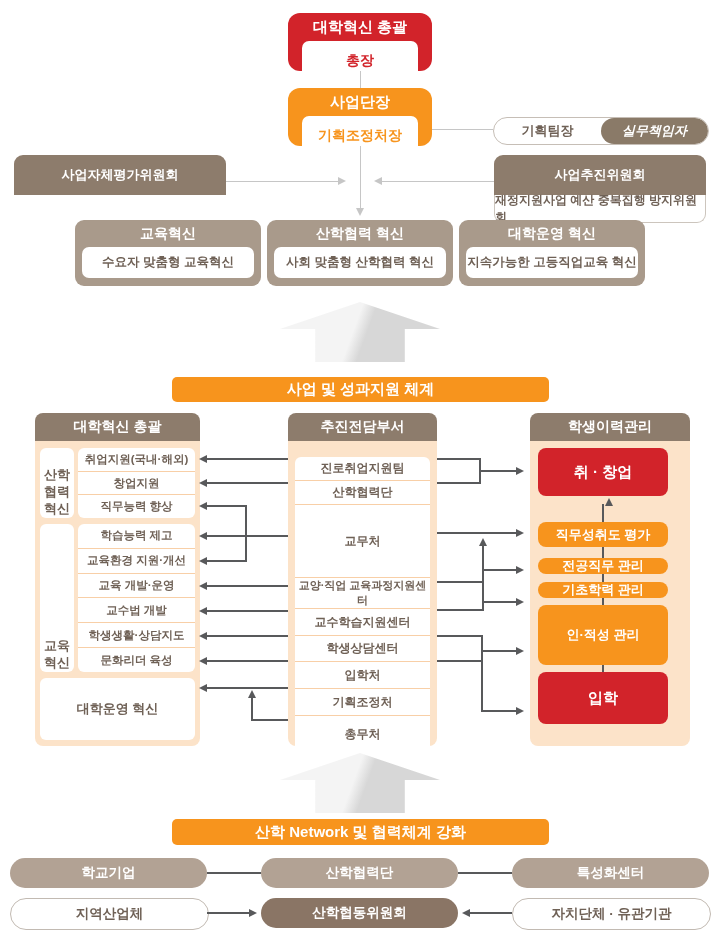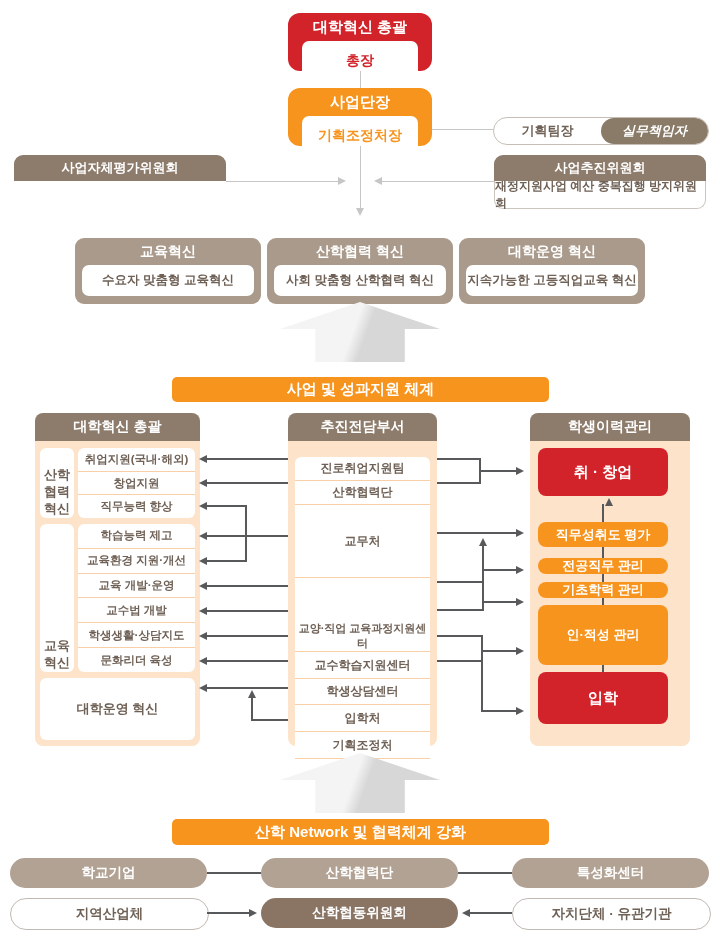--- a/index.html
+++ b/index.html
@@ -12,27 +12,27 @@
   .tbox .r{margin:0 14px;height:39px;background:#fff;border-radius:7px;display:flex;align-items:center;justify-content:center;font-size:14px;}
   .tbox.red{background:#d2232a;} .tbox.red .r{color:#d2232a;}
   .tbox.org{background:#f7941d;} .tbox.org .r{color:#f7941d;}
 
   .staff{position:absolute;left:493px;top:117px;width:214px;height:26px;border:1px solid #c6beb6;
          border-radius:14px;overflow:hidden;display:flex;background:#fff;}
   .staff .cell{flex:1;display:flex;align-items:center;justify-content:center;font-size:13px;}
   .staff .dark{background:#8a7a68;color:#fff;border-radius:13px;font-style:italic;}
 
   .cmte{position:absolute;top:155px;width:212px;}
-  .cmte .hd{height:26px;background:#8d7c6c;border-radius:9px 9px 0 0;color:#fff;font-size:13px;
+  .cmte .hd{height:40px;background:#8d7c6c;border-radius:9px 9px 0 0;color:#fff;font-size:13px;
             display:flex;align-items:center;justify-content:center;}
   .cmte .bd{height:27px;background:#fff;border:1px solid #ccc5bd;border-top:none;border-radius:0 0 9px 9px;
             font-size:12px;display:flex;align-items:center;justify-content:center;}
 
   
-  .inno{position:absolute;top:238px;width:186px;height:66px;background:#a99a8b;border-radius:9px;}
+  .inno{position:absolute;top:220px;width:186px;height:66px;background:#a99a8b;border-radius:9px;}
   .inno .t{height:27px;display:flex;align-items:center;justify-content:center;color:#fff;font-size:14px;}
   .inno .d{margin:0 7px;height:31px;background:#fff;border-radius:7px;display:flex;align-items:center;justify-content:center;font-size:12.5px;}
 
   
   .bigarrow{position:absolute;left:280px;width:160px;height:60px;
             background:linear-gradient(110deg,#f4f4f4 46%,#d7d7d7 54%);
             clip-path:polygon(50% 0,100% 45%,78% 45%,78% 100%,22% 100%,22% 45%,0 45%);}
   .banner{position:absolute;left:172px;width:377px;height:25px;background:#f7941d;border-radius:5px;
           color:#fff;display:flex;align-items:center;justify-content:center;font-size:15px;}
 
@@ -161,21 +161,21 @@
     </div>
   </div>
 
   <div class="panel" style="left:288px;width:149px;">
     <div class="phd">추진전담부서</div>
     <div class="pbd" style="padding:16px 5px;">
       <div class="cwrap">
         <div class="crow" style="height:23px;">진로취업지원팀</div>
         <div class="crow" style="height:23px;">산학협력단</div>
         <div class="crow" style="height:72px;">교무처</div>
-        <div class="crow" style="height:30px;font-size:11px;margin-top:43px;">교양·직업 교육과정지원센터</div>
+        <div class="crow" style="height:30px;font-size:11px;">교양·직업 교육과정지원센터</div>
         <div class="crow" style="height:26px;">교수학습지원센터</div>
         <div class="crow" style="height:25px;">학생상담센터</div>
         <div class="crow" style="height:26px;">입학처</div>
         <div class="crow" style="height:26px;">기획조정처</div>
         <div class="crow" style="height:37px;">총무처</div>
       </div>
     </div>
   </div>
 
   <div class="panel" style="left:530px;width:160px;">

